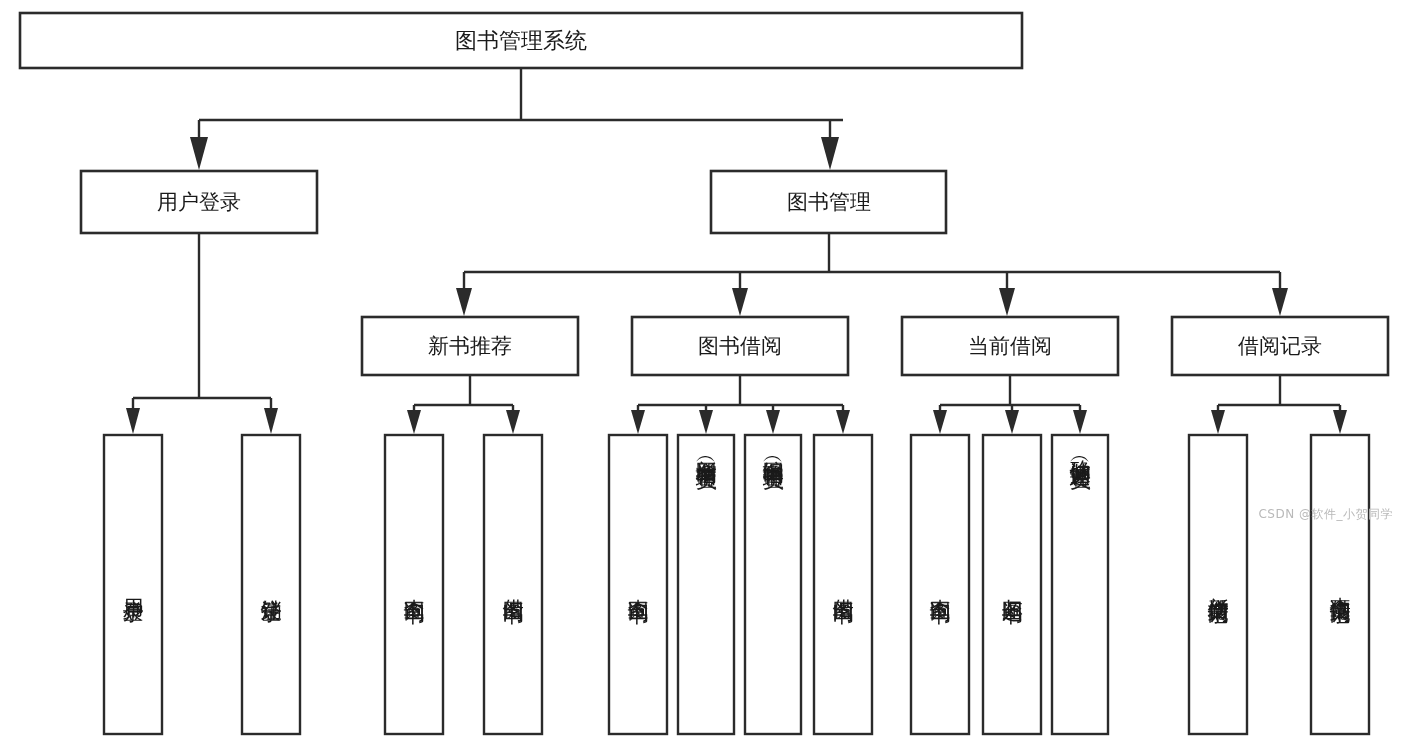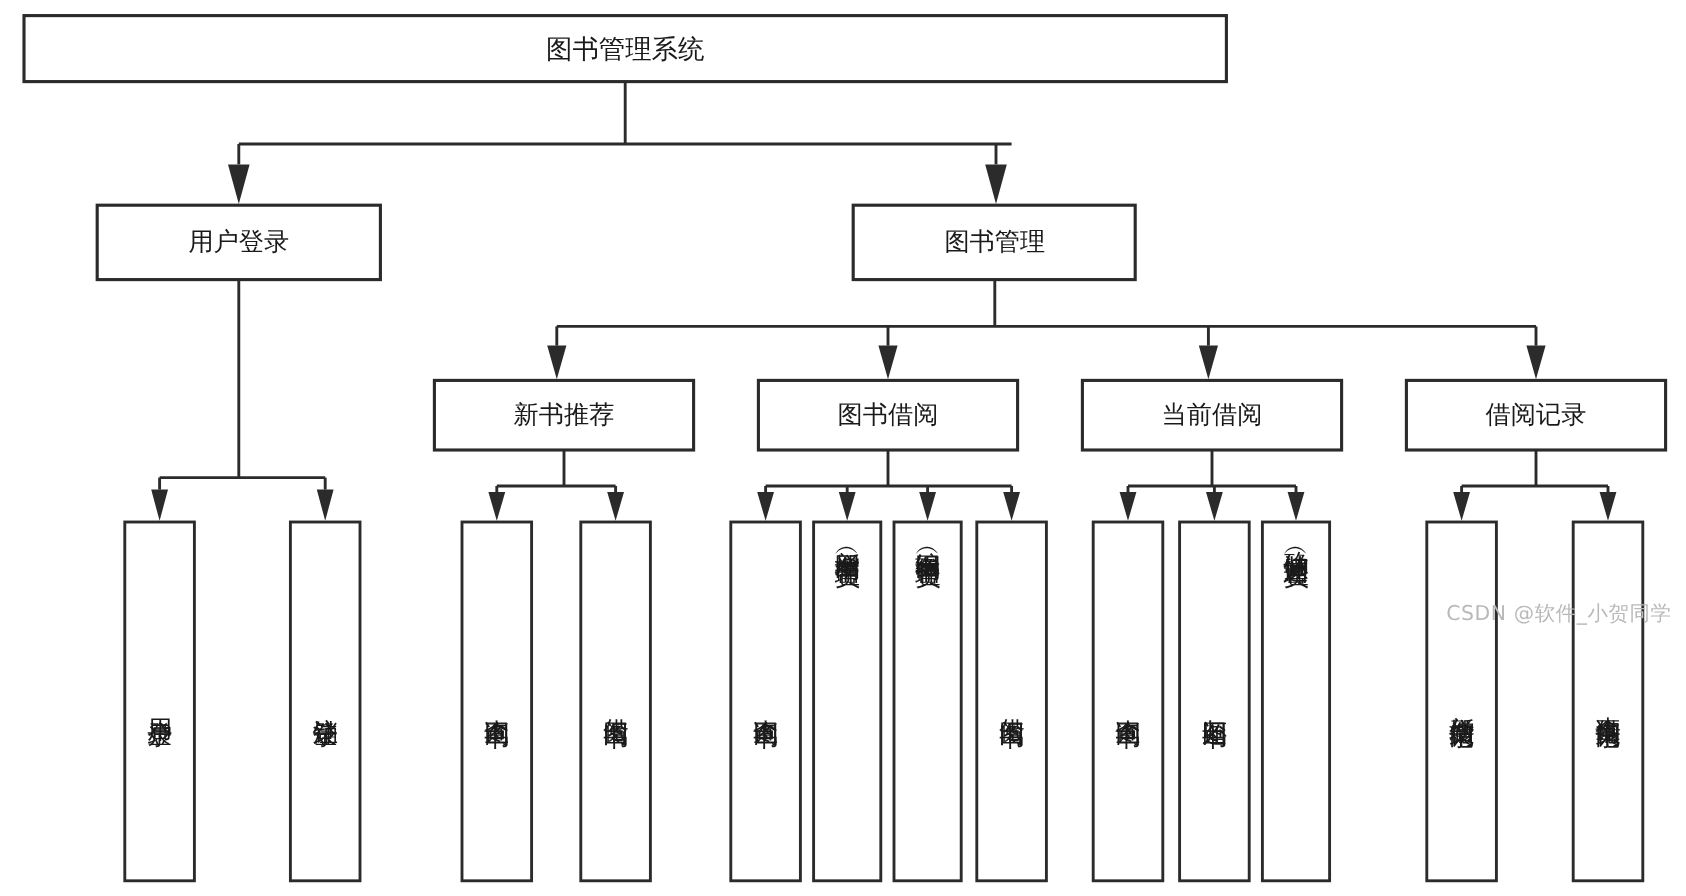--- a/index.html
+++ b/index.html
@@ -74,21 +74,21 @@
     letter-spacing: 1.5px;
     color: #1a1a1a;
     white-space: nowrap;
     text-align: center;
   }
   .watermark {
     position: absolute;
     right: 12px;
     bottom: 6px;
     font-family: "DejaVu Sans", "Liberation Sans", sans-serif;
-    font-size: 17px;
+    font-size: 12px;
     color: #b9b9b9;
     letter-spacing: 0.5px;
     user-select: none;
     white-space: nowrap;
   }
 </style>
 </head>
 <body>
 
 <div id="diagram-root">

